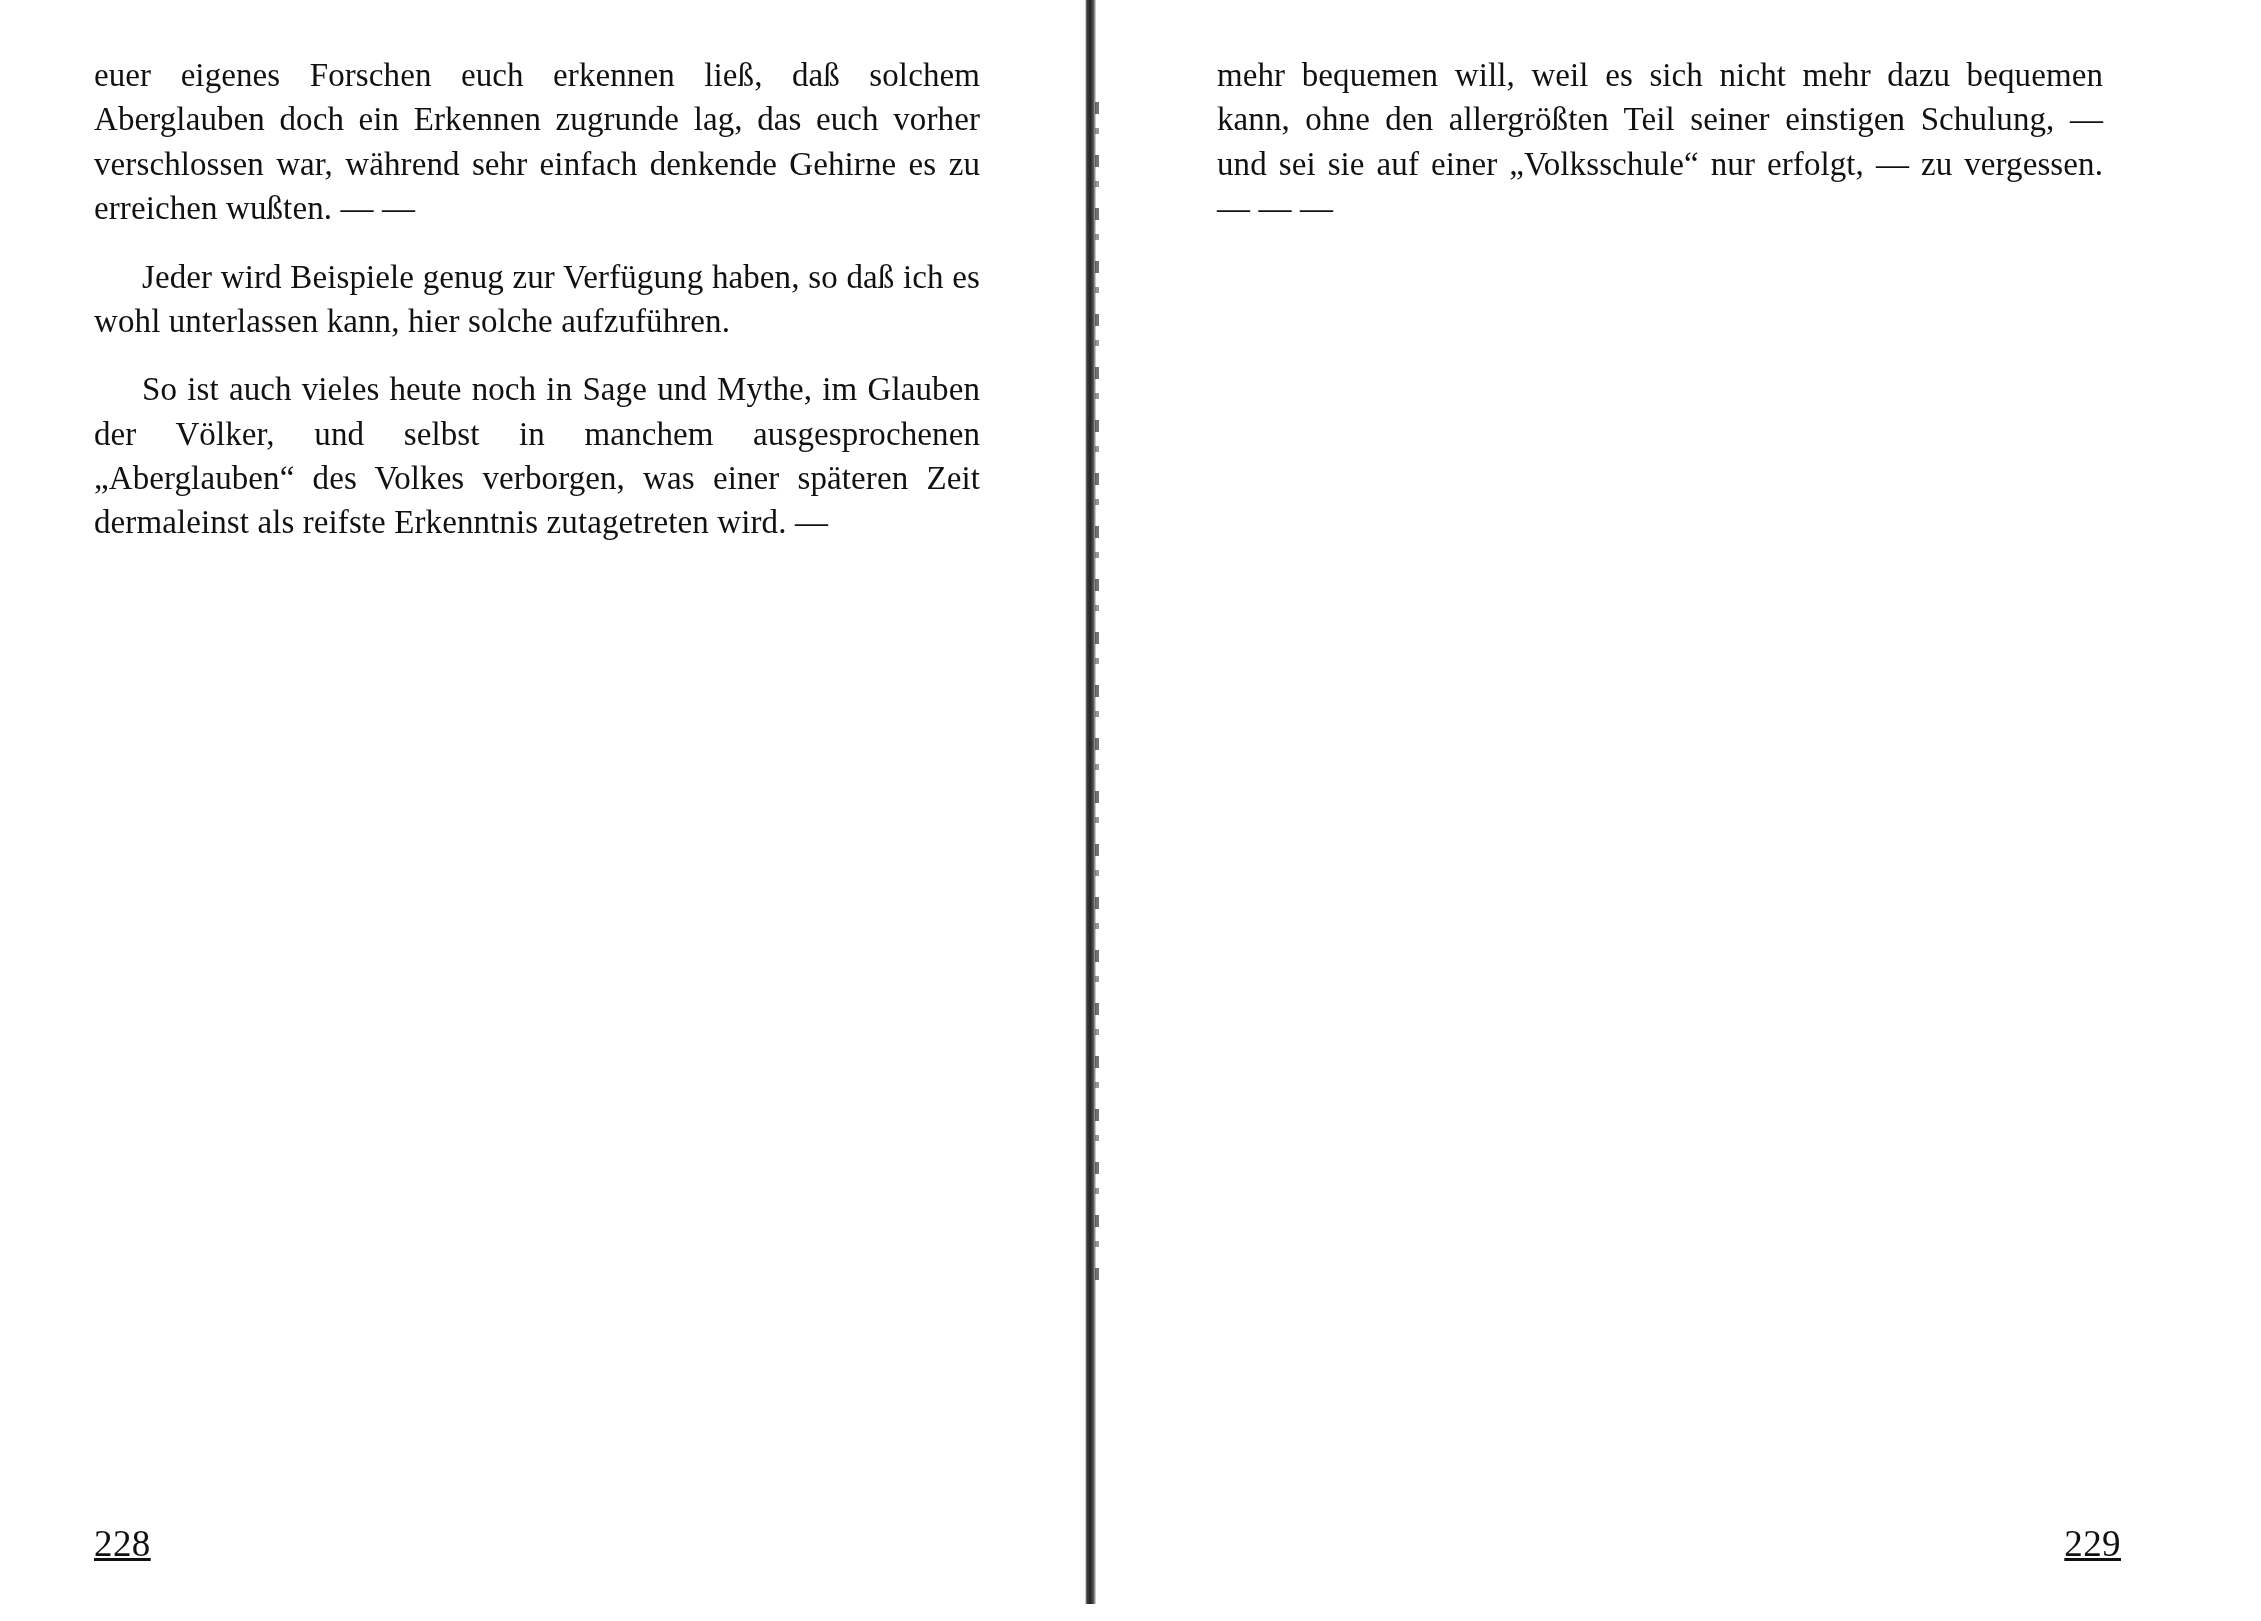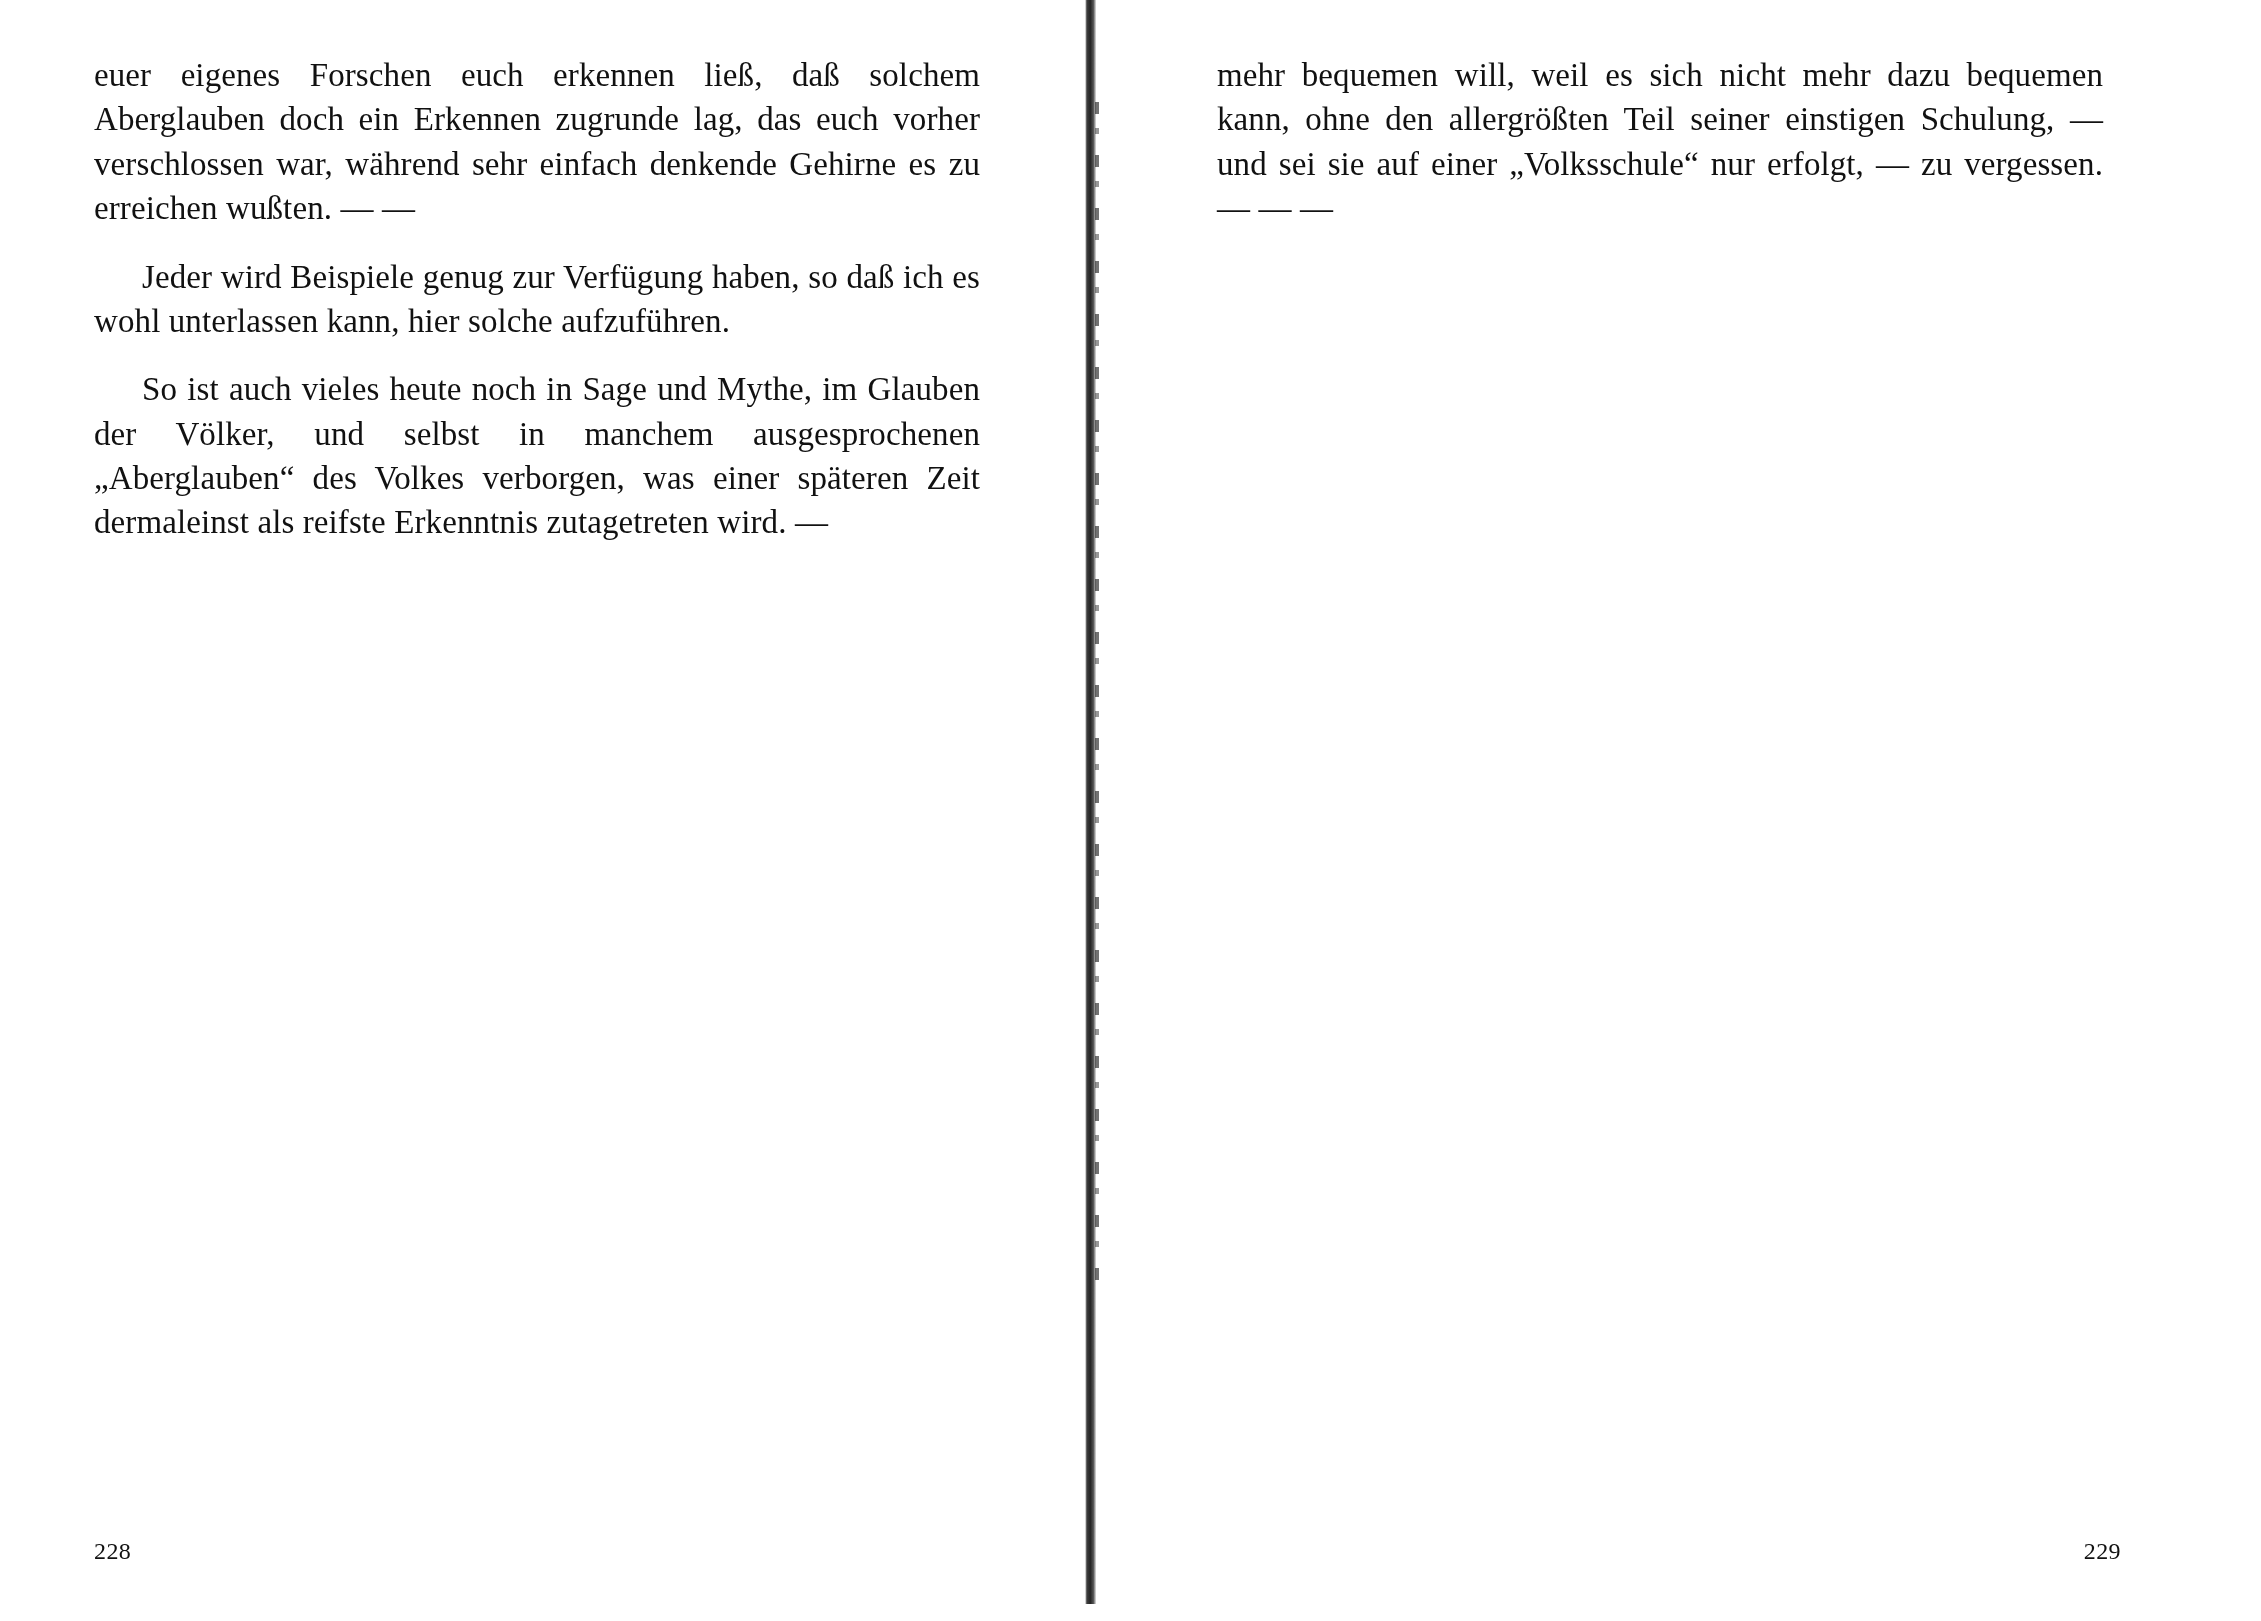--- a/index.html
+++ b/index.html
@@ -78,23 +78,24 @@
     text-justify: inter-word;
     letter-spacing: 0.1px;
     font-weight: 500;
   }
   .para.indent { text-indent: 48px; }
   .para:last-child { margin-bottom: 0; }
 
   .folio {
     position: absolute;
     bottom: 56px;
-    font-size: 24px;
+    font-size: 37px;
     letter-spacing: 0.4px;
     font-weight: 500;
+    text-decoration: underline;
   }
   .folio-left { left: 0px; }
   .folio-right { right: 0px; }
 
   
   .para, .folio {
     -webkit-font-smoothing: antialiased;
     text-rendering: optimizeLegibility;
   }
 </style>

